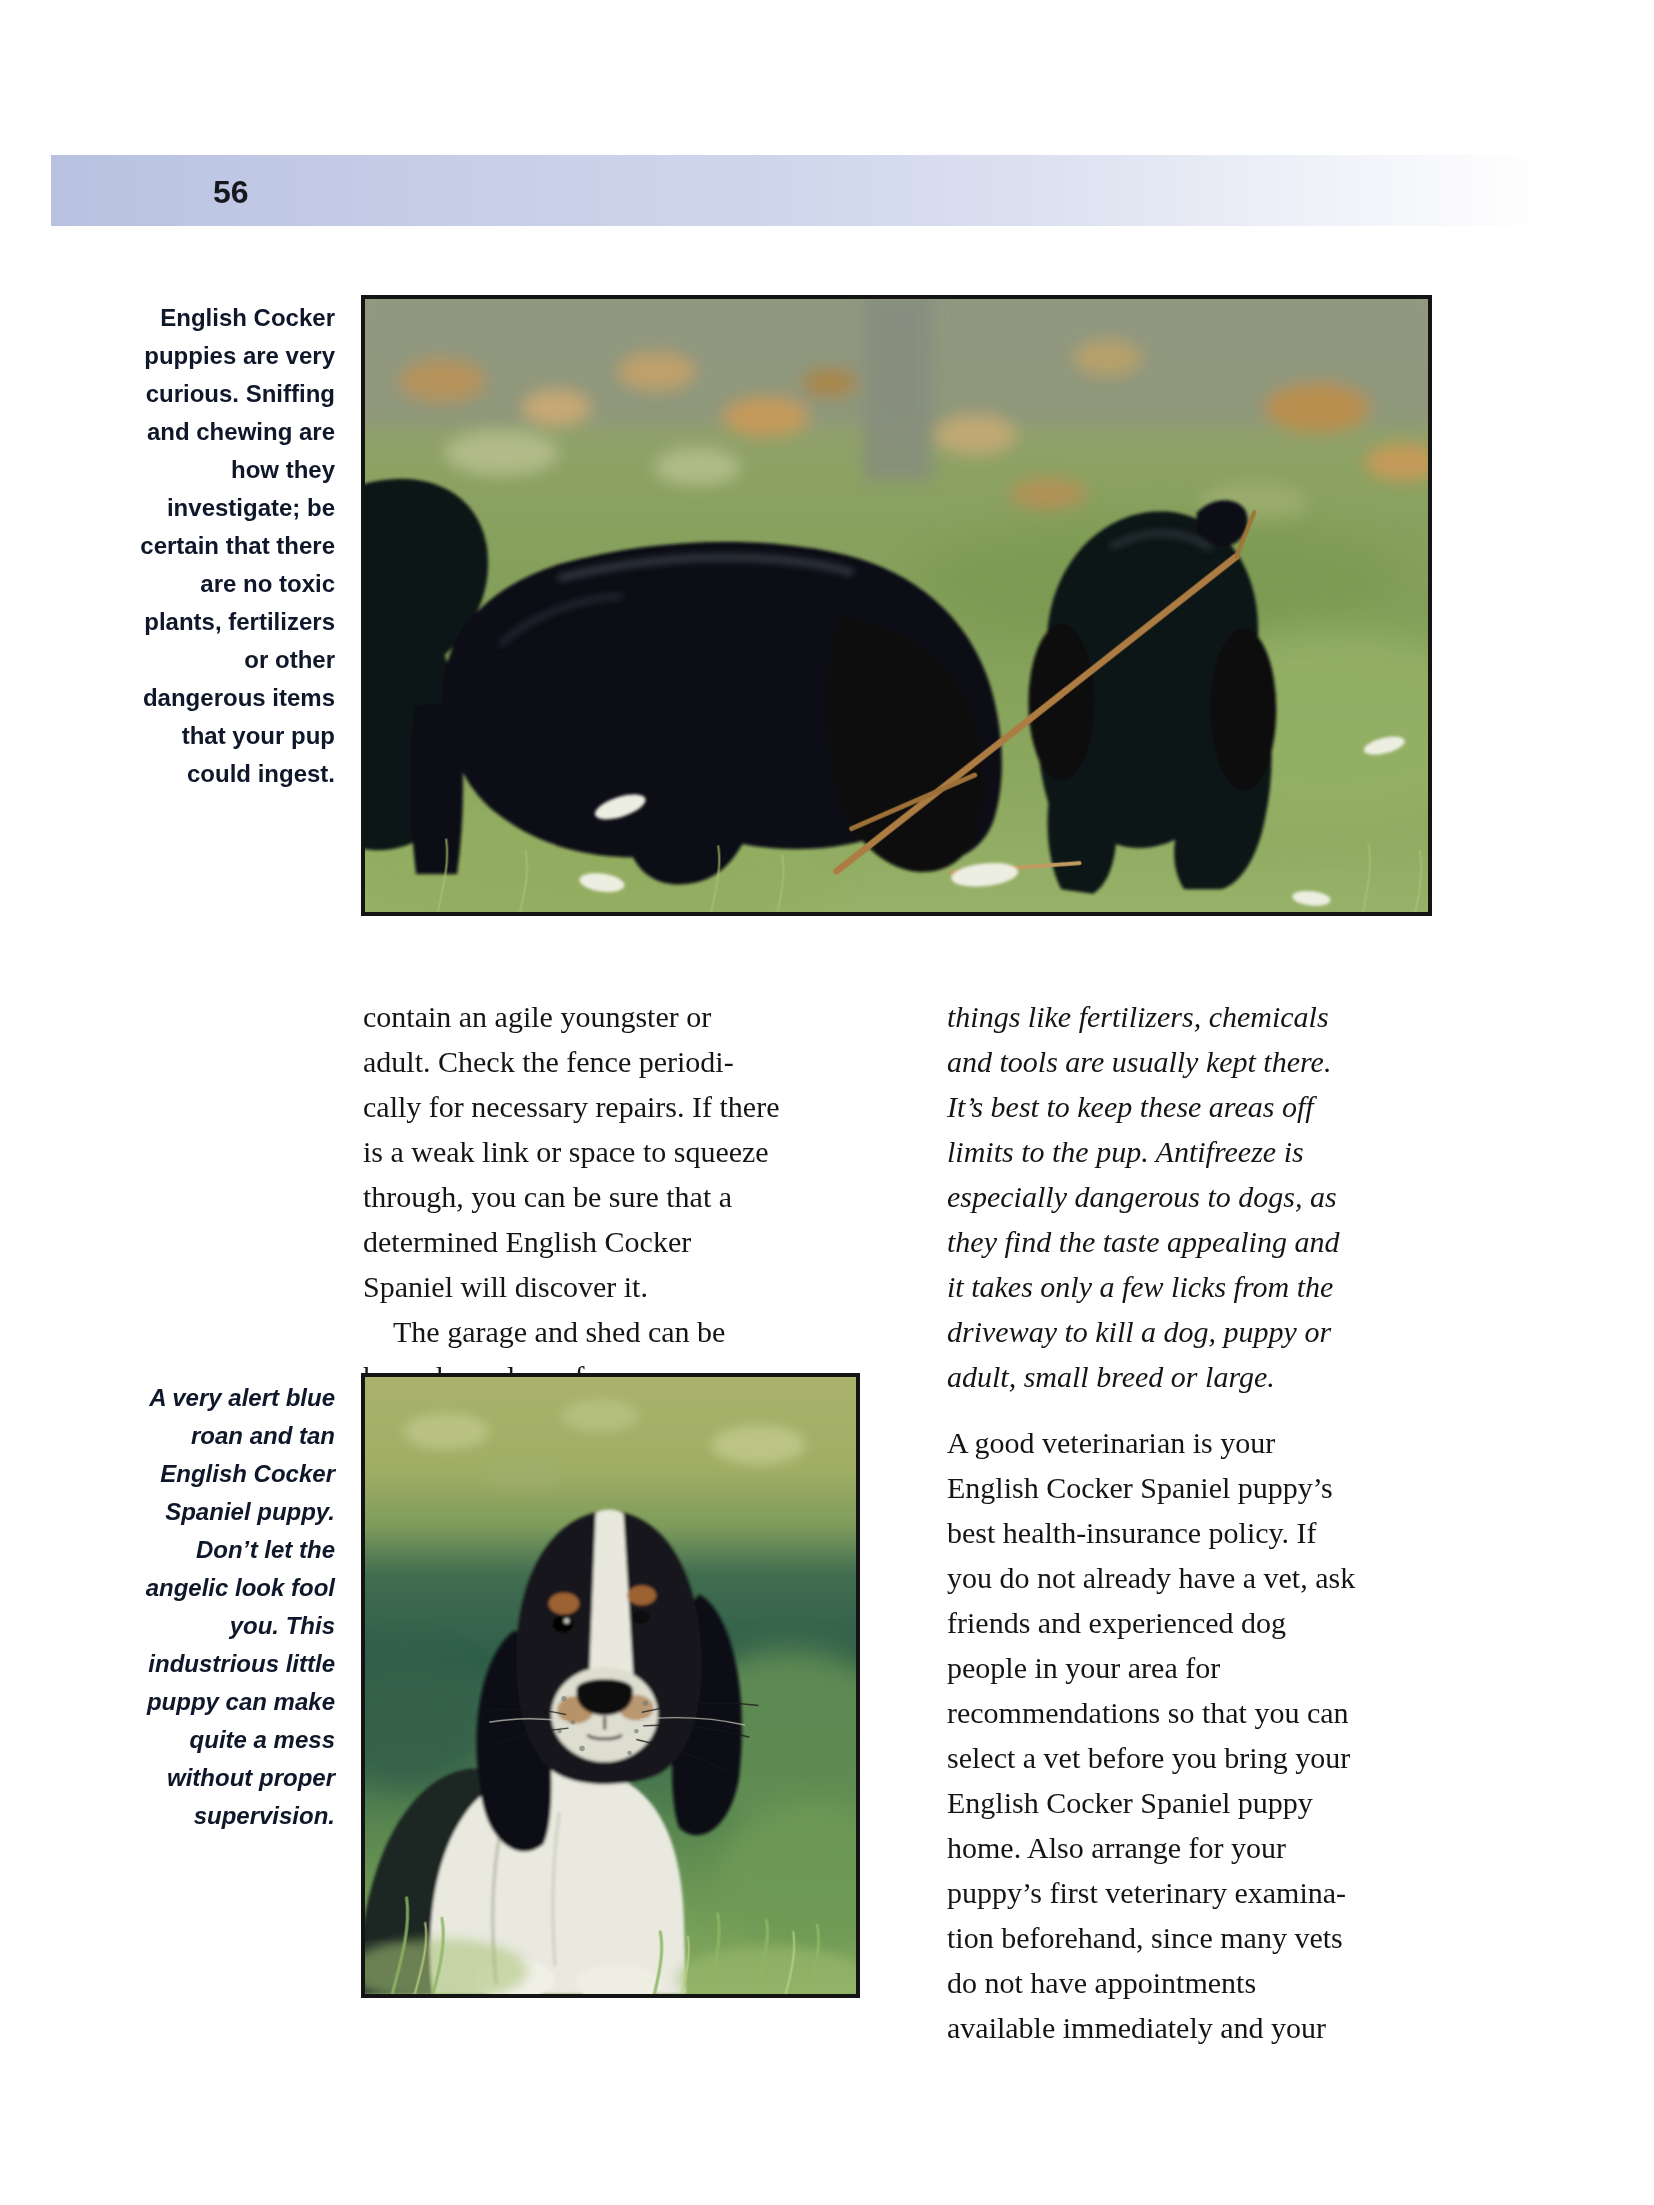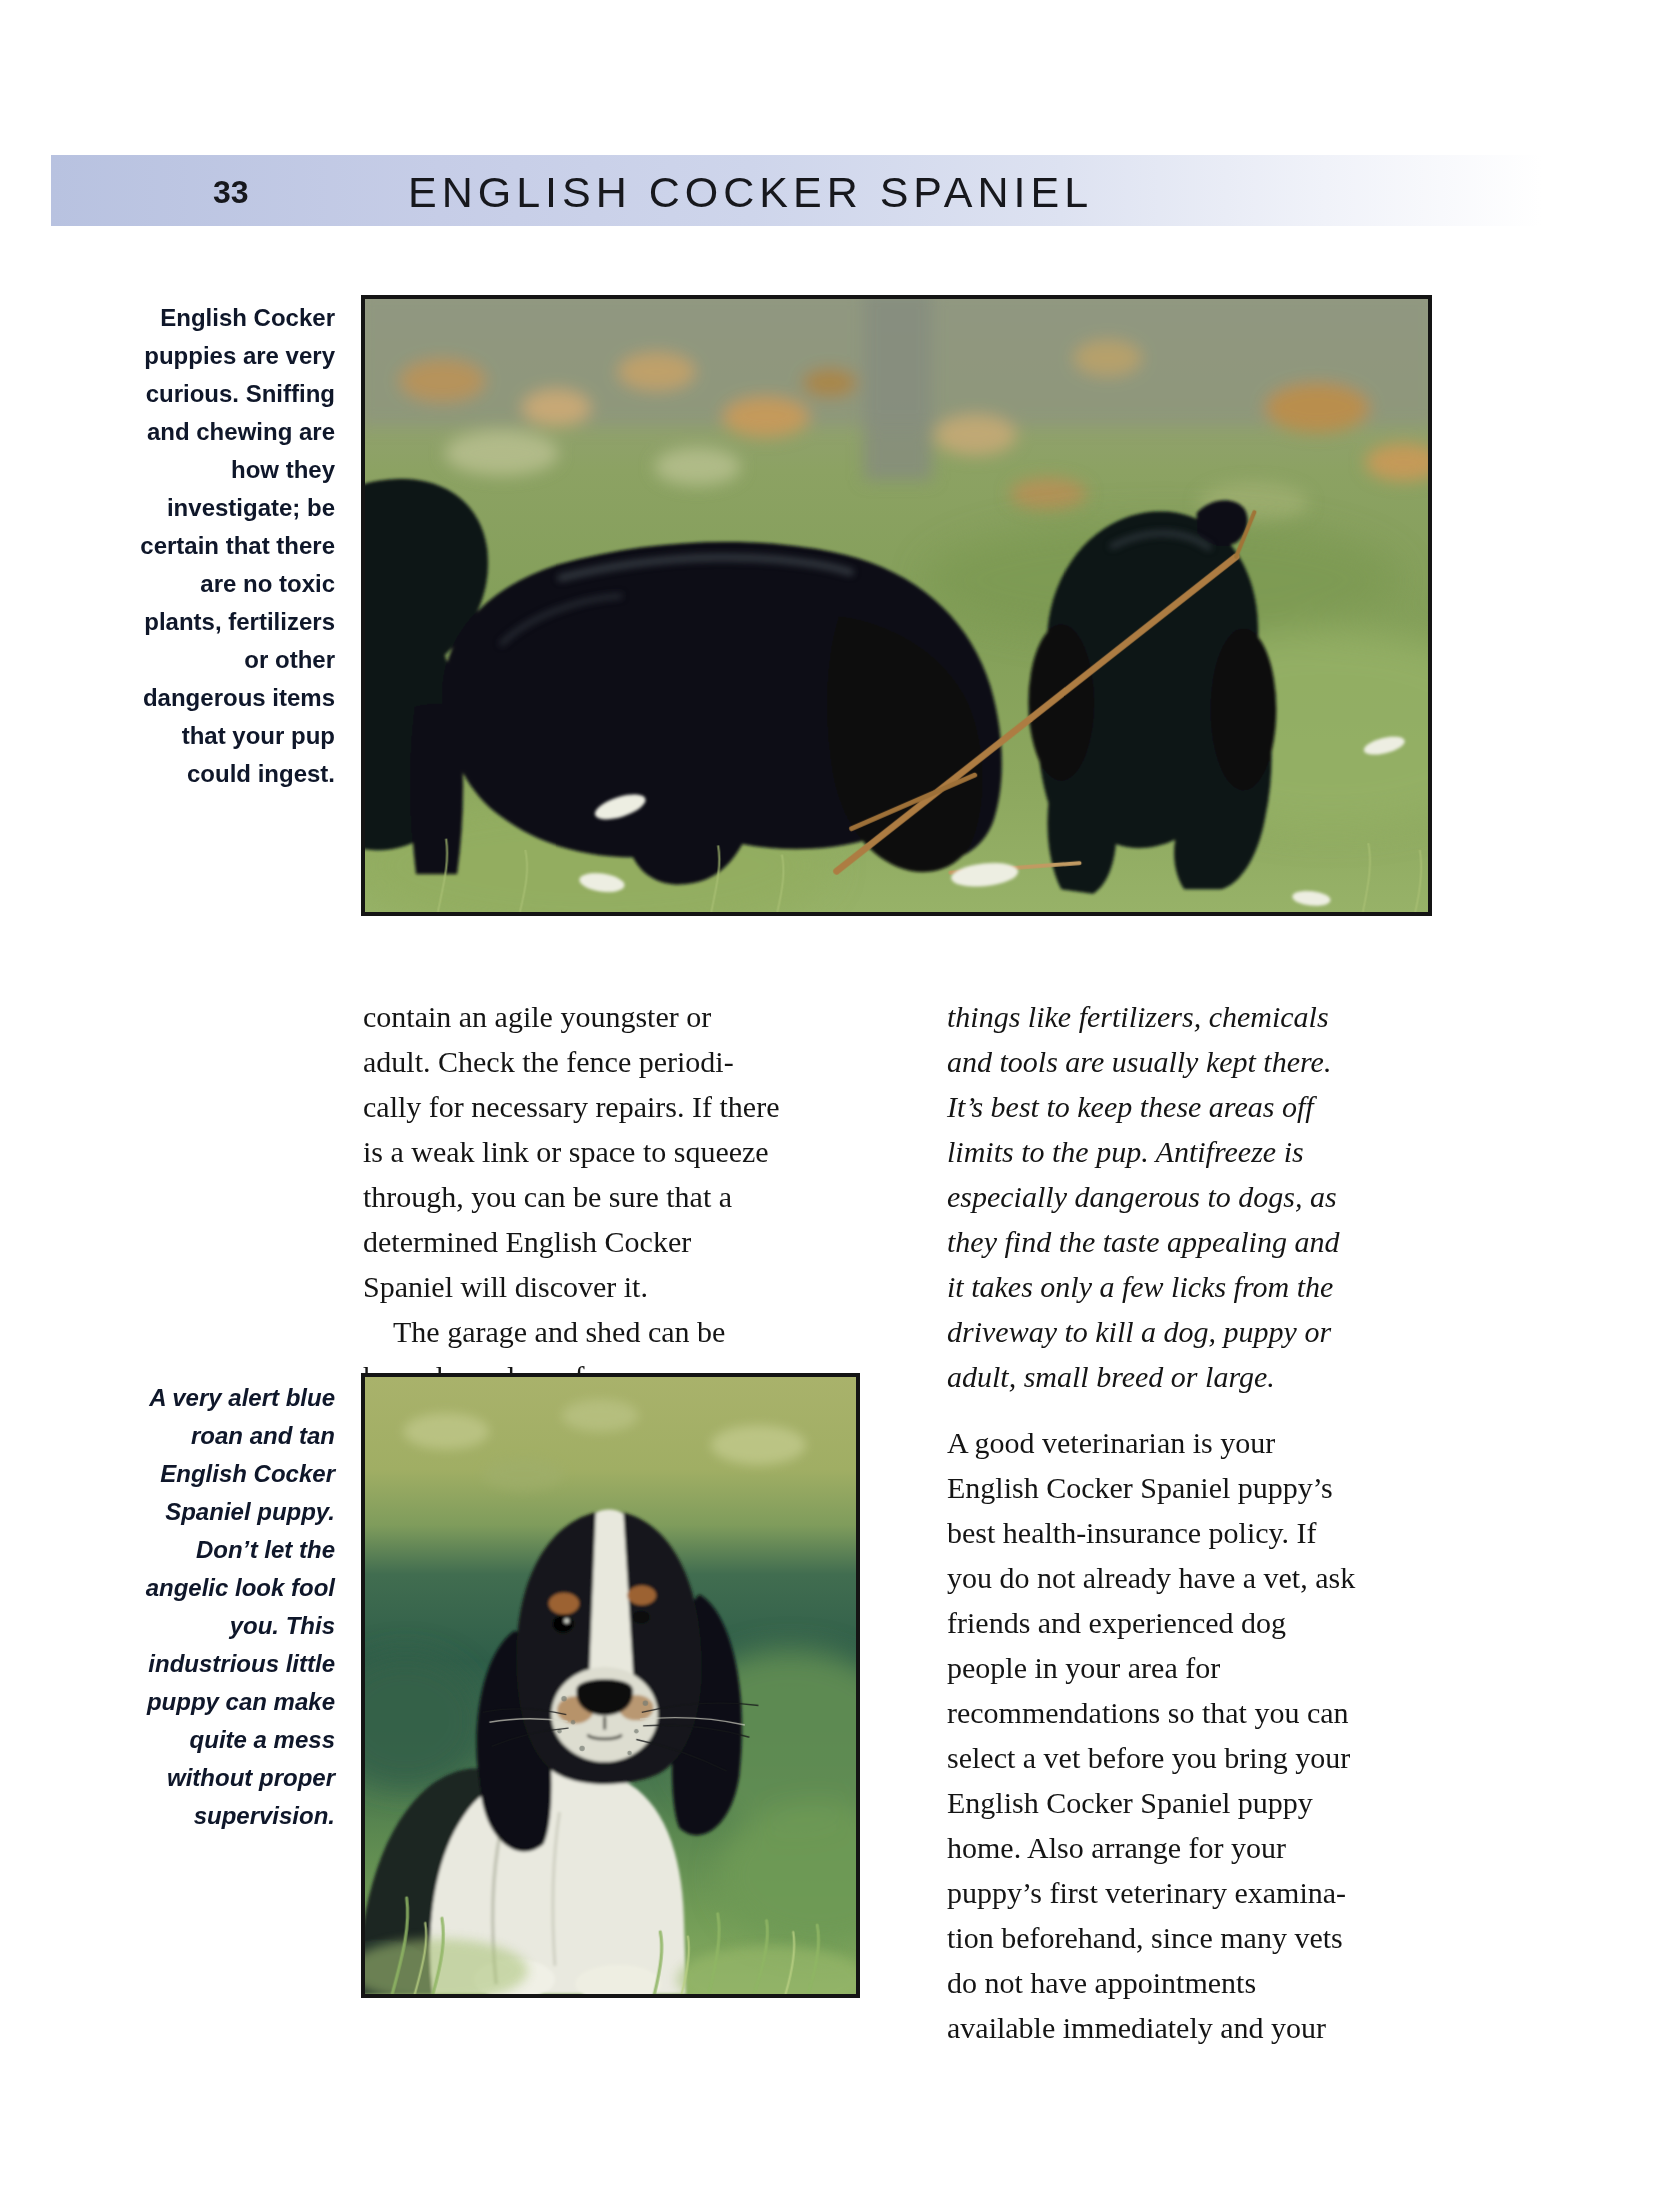--- a/index.html
+++ b/index.html
@@ -30,22 +30,21 @@
   .col-right-2{left:947px;top:1375px;width:602px;}
   .section-heading{margin:0;font:700 27px/48px "Liberation Serif",serif;letter-spacing:0.5px;
     color:#101010;white-space:nowrap;}
 </style>
 </head>
 <body>
 
 <div class="page">
 
   <header class="pagebar">
-    <span class="pagenum">33</span>
-    <h1 class="pagetitle">ENGLISH COCKER SPANIEL</h1>
+    <span class="pagenum">56</span>
   </header>
 
   <figure class="photo photo-1">
     <svg viewBox="0 0 2333 1352" preserveAspectRatio="none" xmlns="http://www.w3.org/2000/svg">
       <defs>
         <linearGradient id="p1bg" x1="0" y1="0" x2="0" y2="1">
           <stop offset="0" stop-color="#99a186"></stop>
             <stop offset="0.13" stop-color="#95a077"></stop>
           <stop offset="0.28" stop-color="#8ca263"></stop>
             <stop offset="0.52" stop-color="#839f59"></stop>

